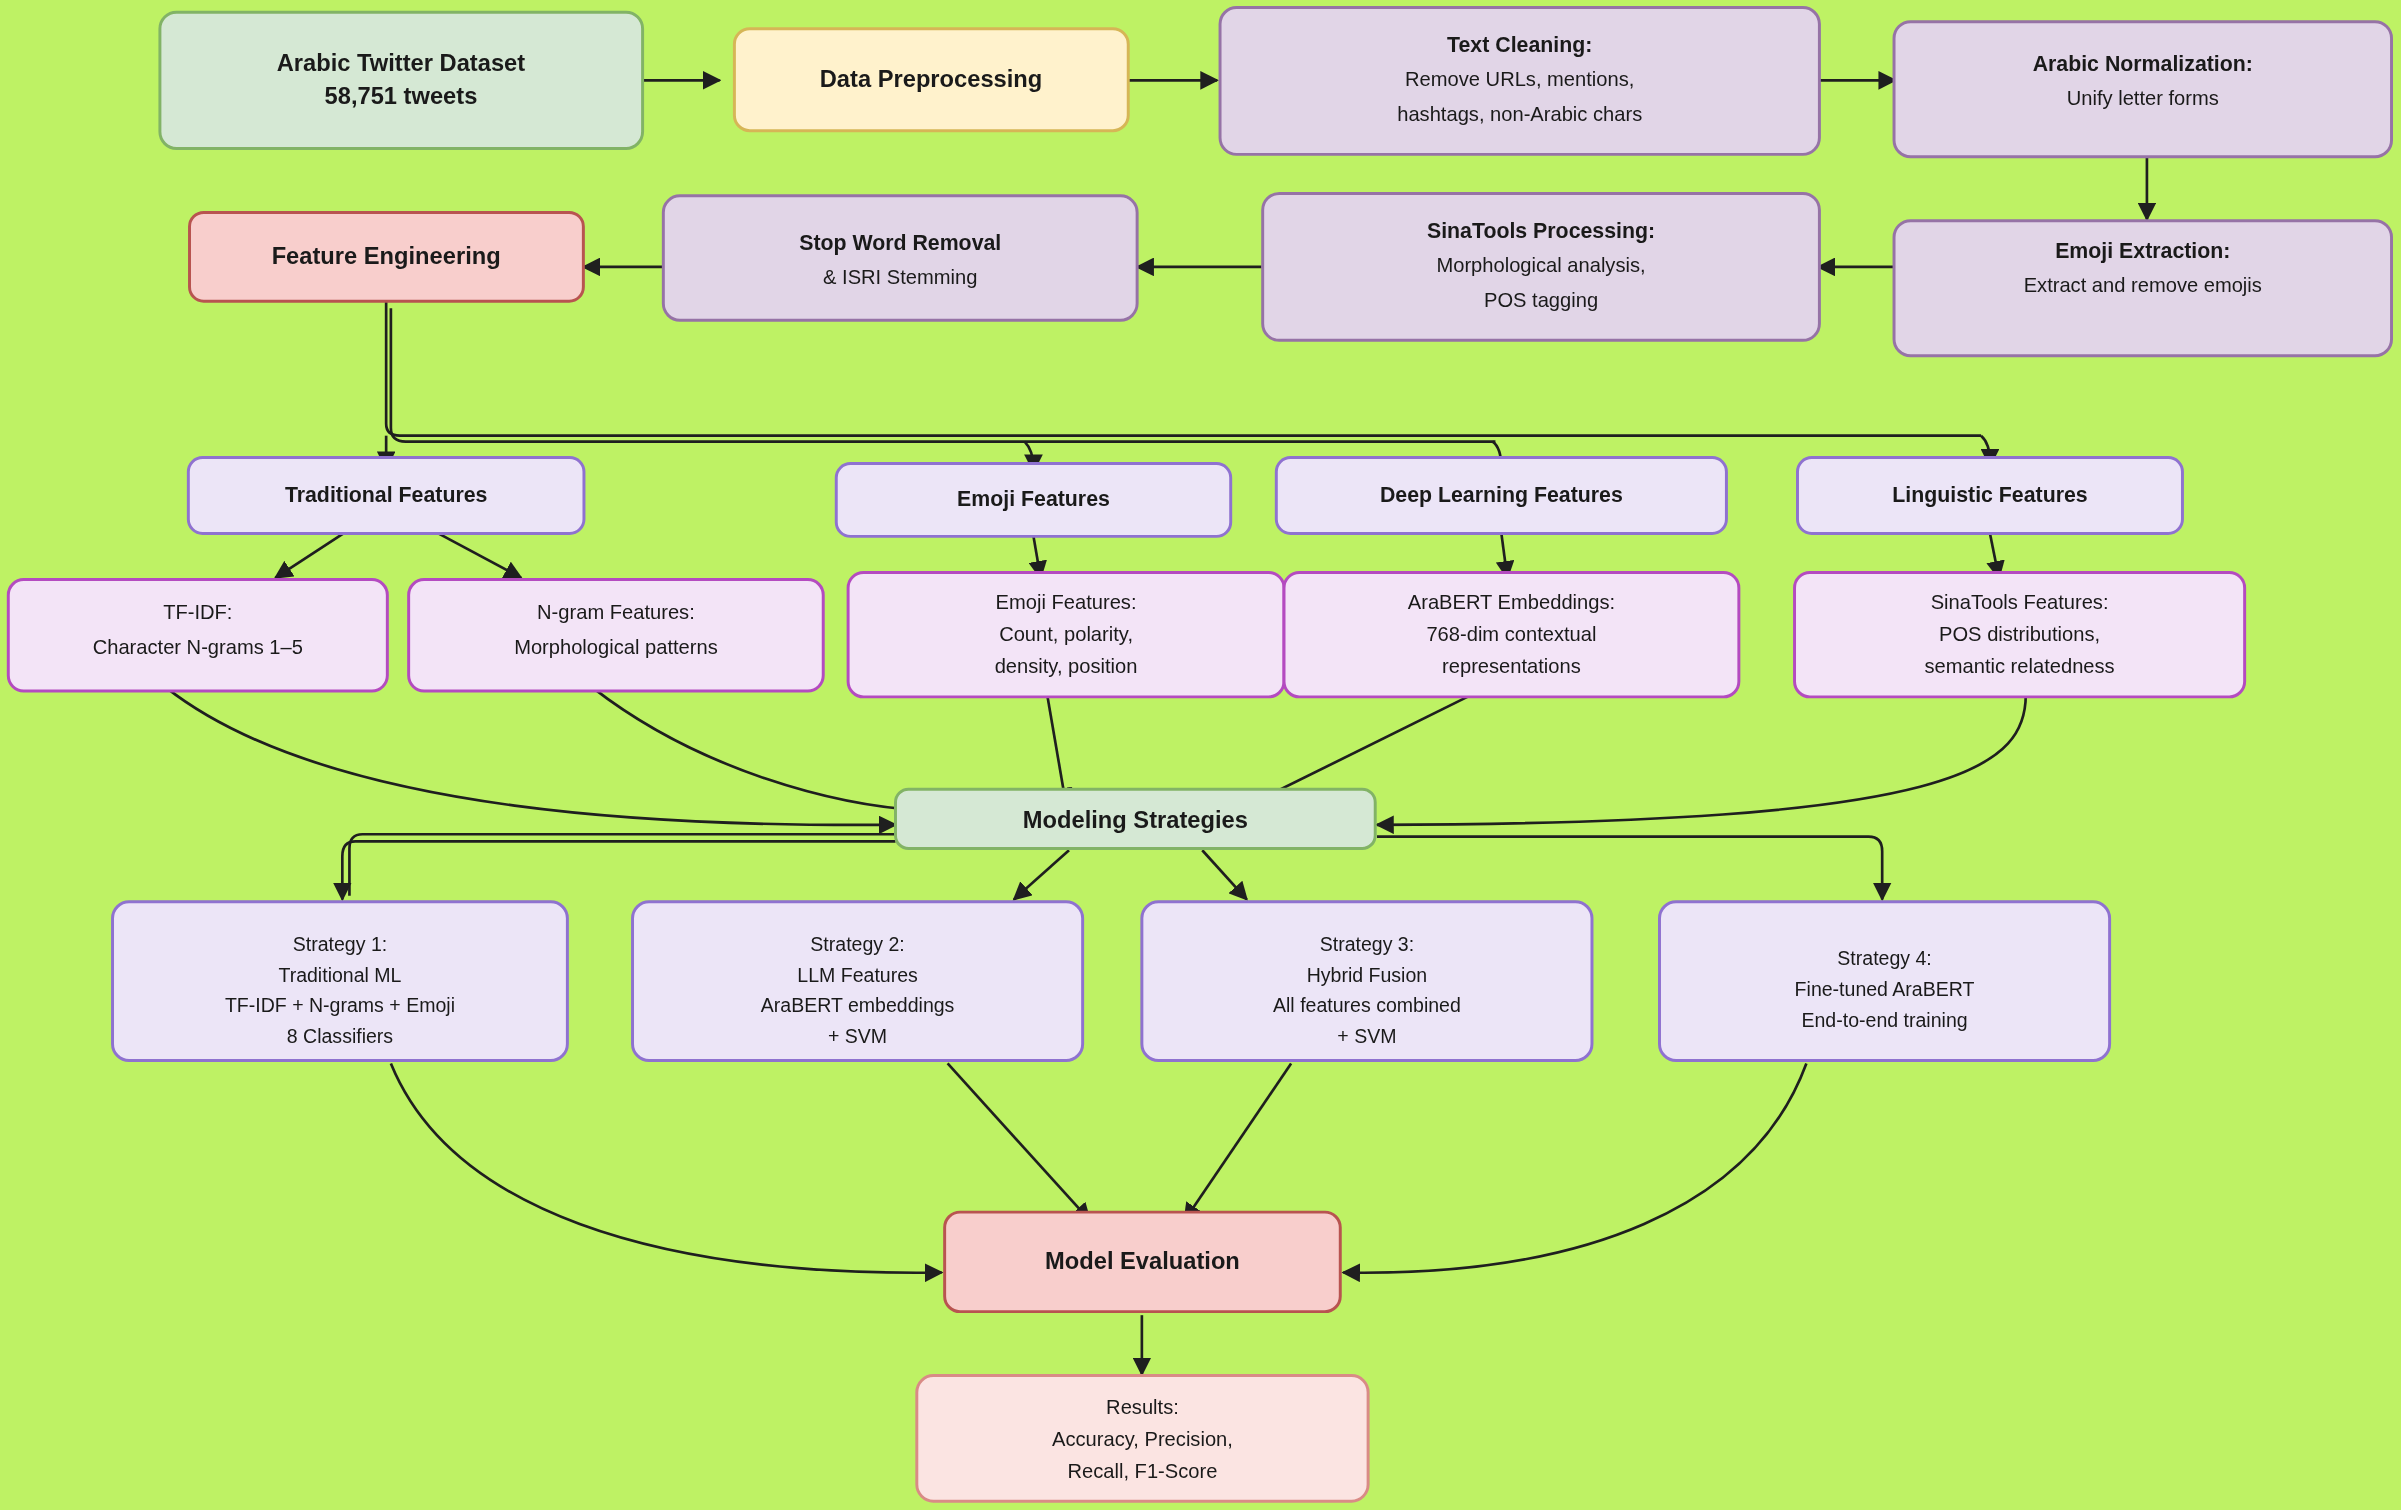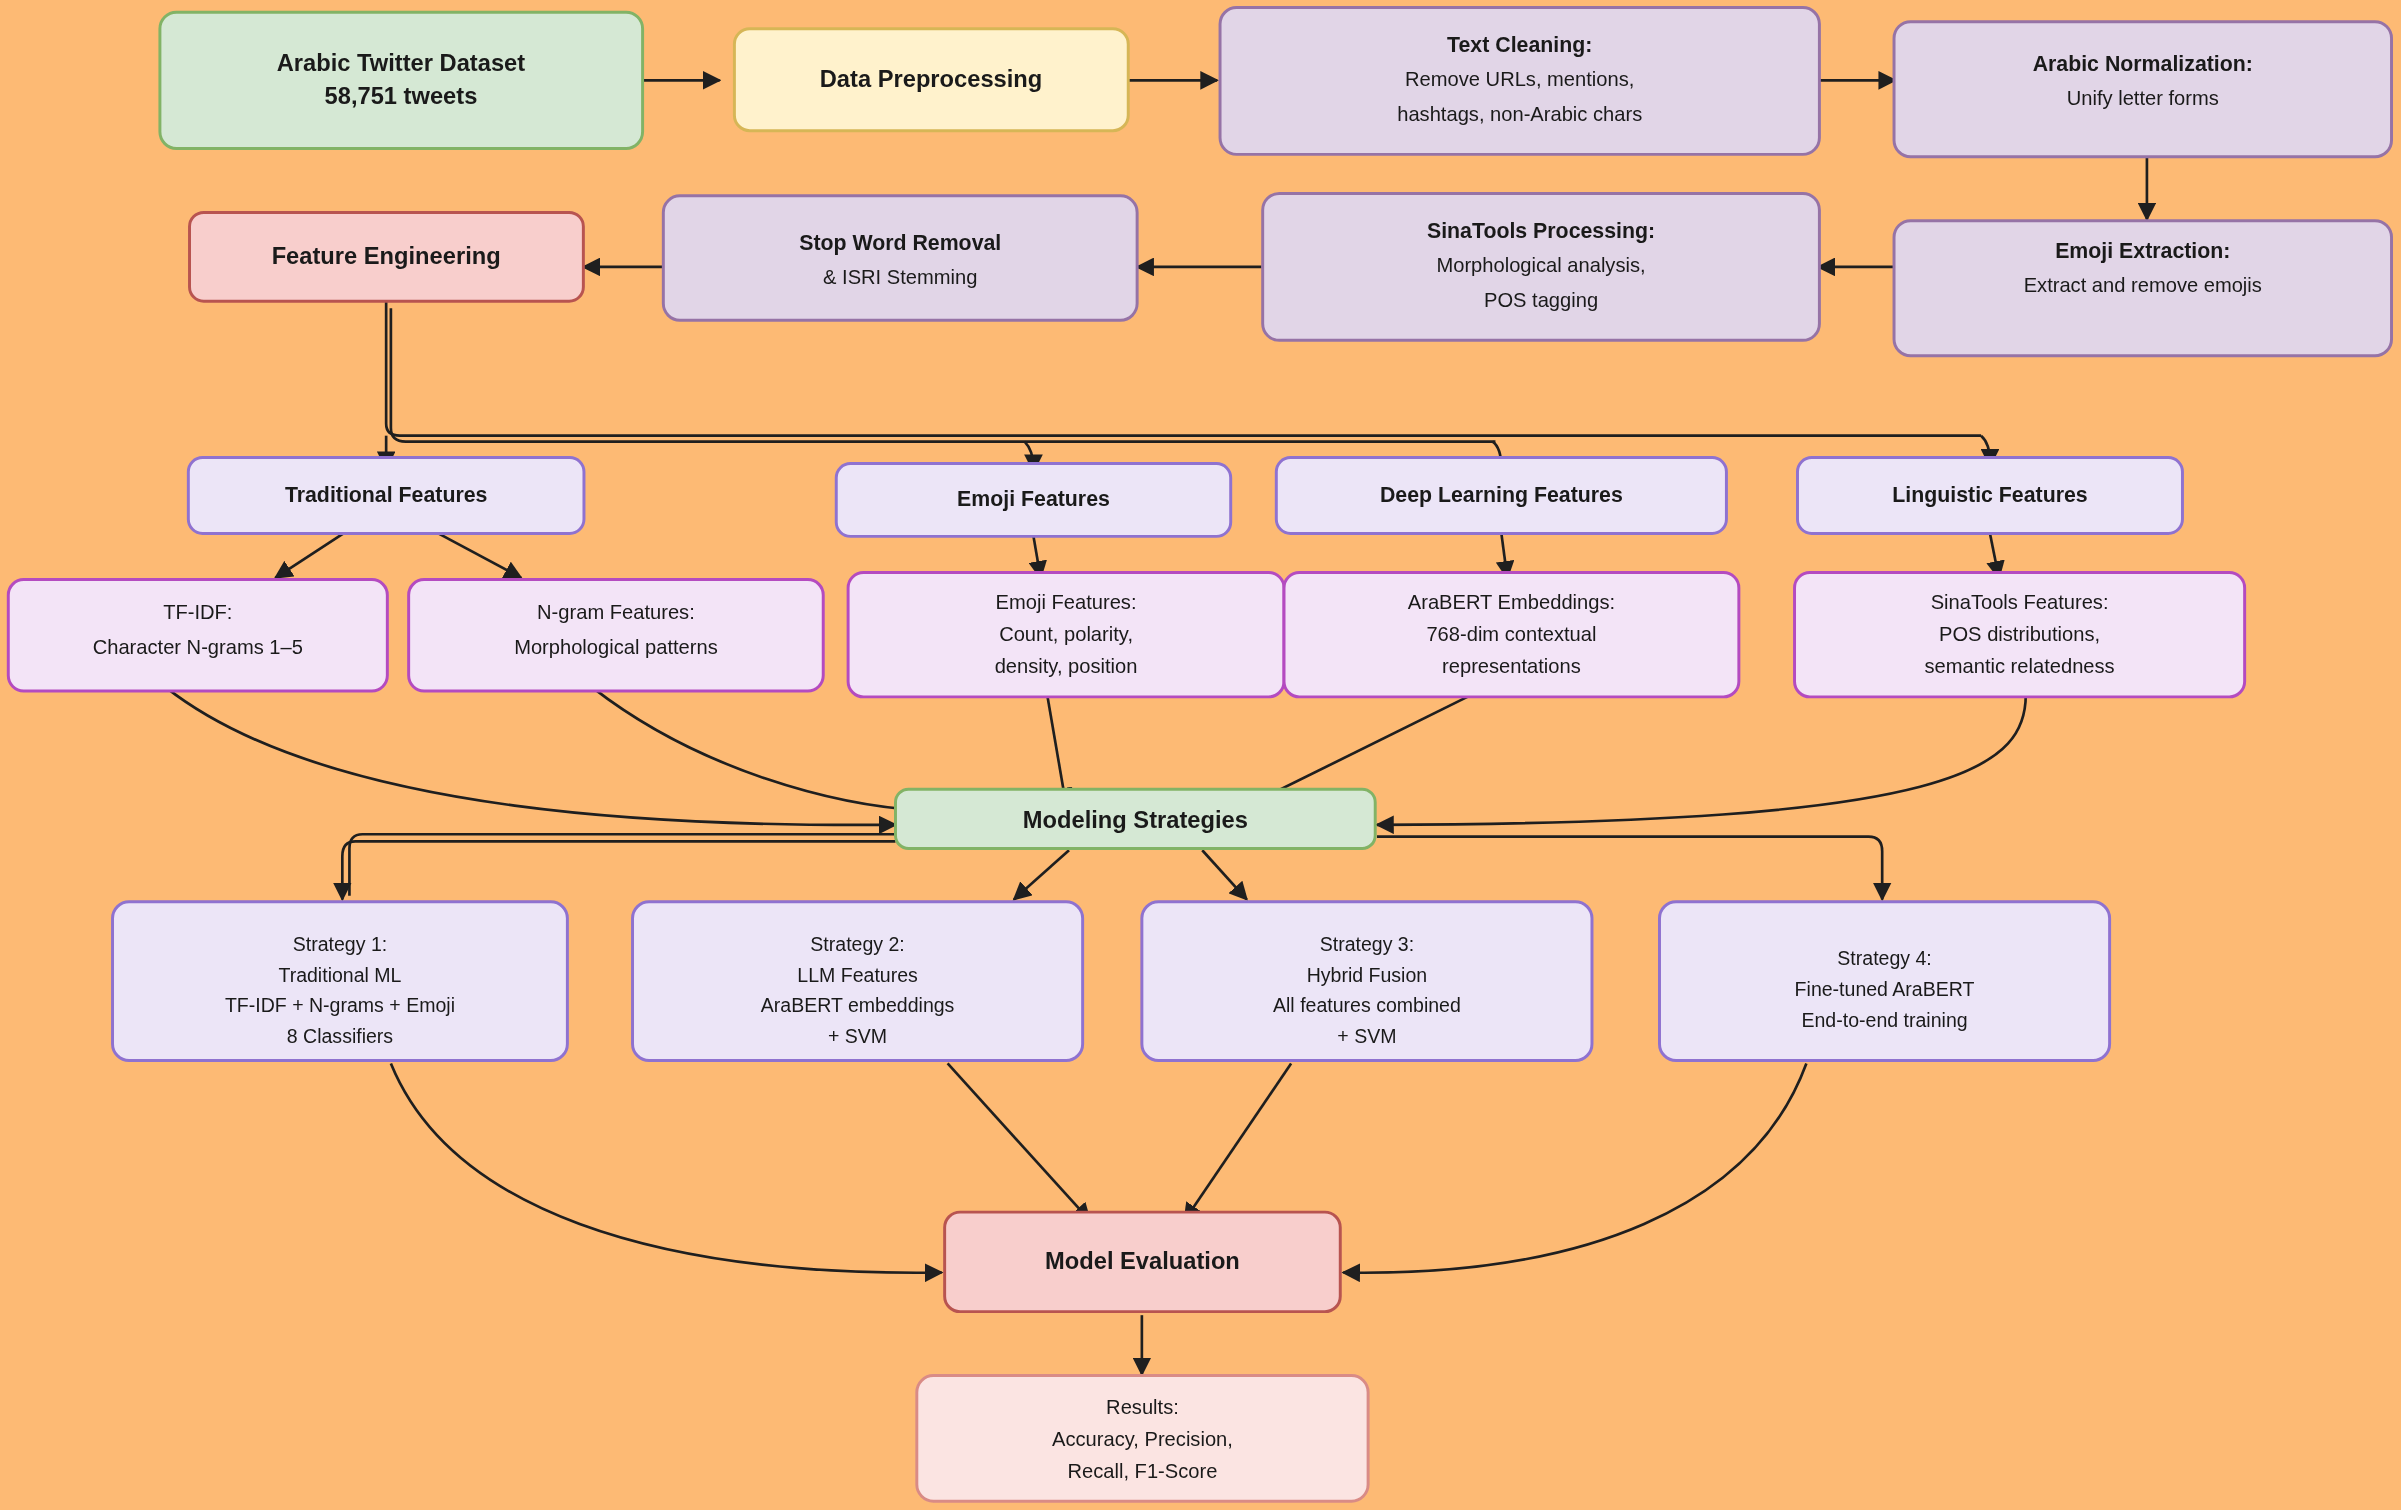--- a/index.html
+++ b/index.html
@@ -1,17 +1,17 @@
 <!DOCTYPE html>
 <html style="font-size:9.5px"><head>
 <meta charset="utf-8">
 <style>
   html,body{margin:0;padding:0;background:#ffffff;}
   body{font-family:"Liberation Sans", sans-serif;}
-  #stage{position:relative;width:2401px;height:1511px;background:#fdba74;overflow:hidden;}
+  #stage{position:relative;width:2401px;height:1511px;background:#bef264;overflow:hidden;}
   #flow{position:absolute;inset:0;width:2401px;height:1511px;}
   .nodeLabel{
     font-family:"Liberation Sans", sans-serif;
     fill:#1a1a1a;
     text-anchor:middle;
     dominant-baseline:middle;
   }
   .fs-lg{font-size:40px;font-weight:bold;}
   .fs-md{font-size:36px;font-weight:bold;}
   .fs-sm{font-size:34px;font-weight:normal;}

